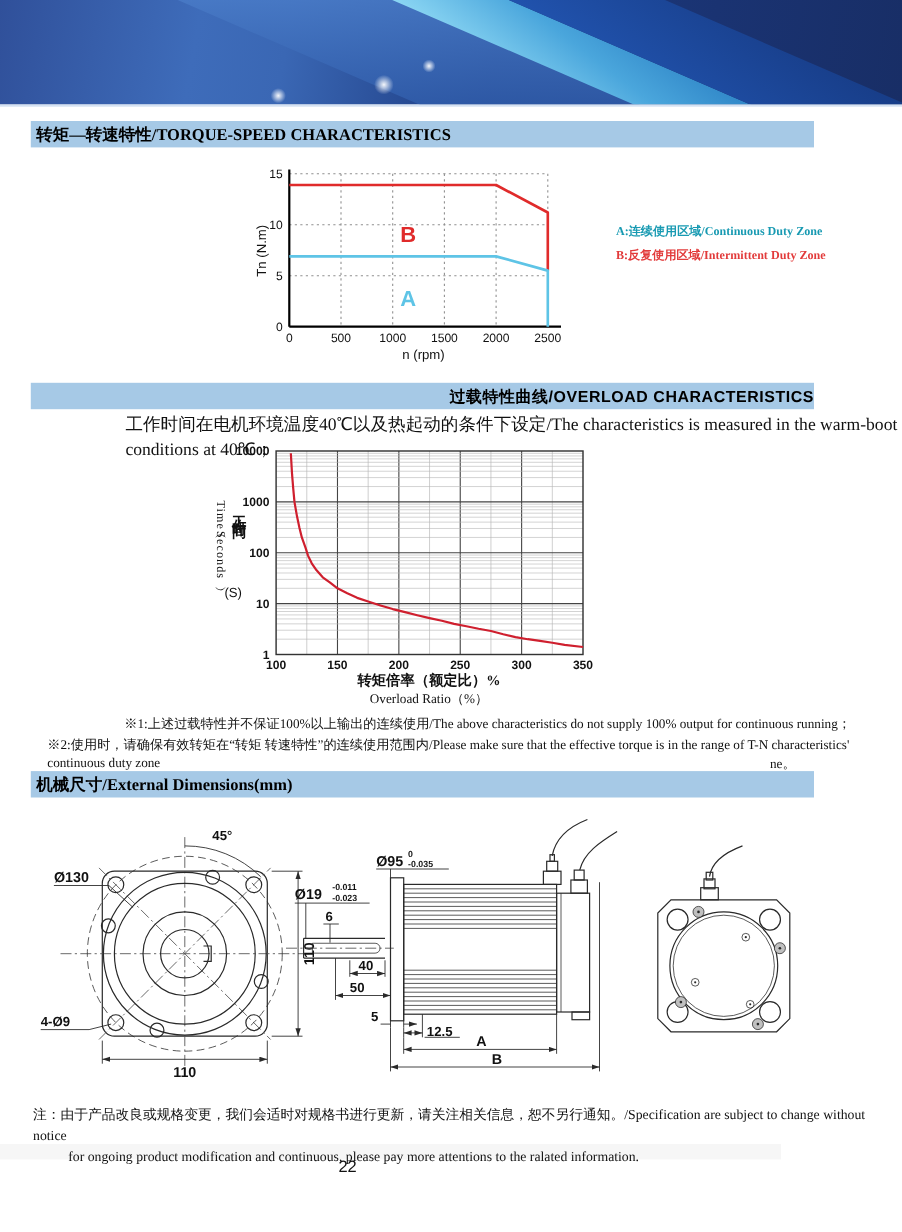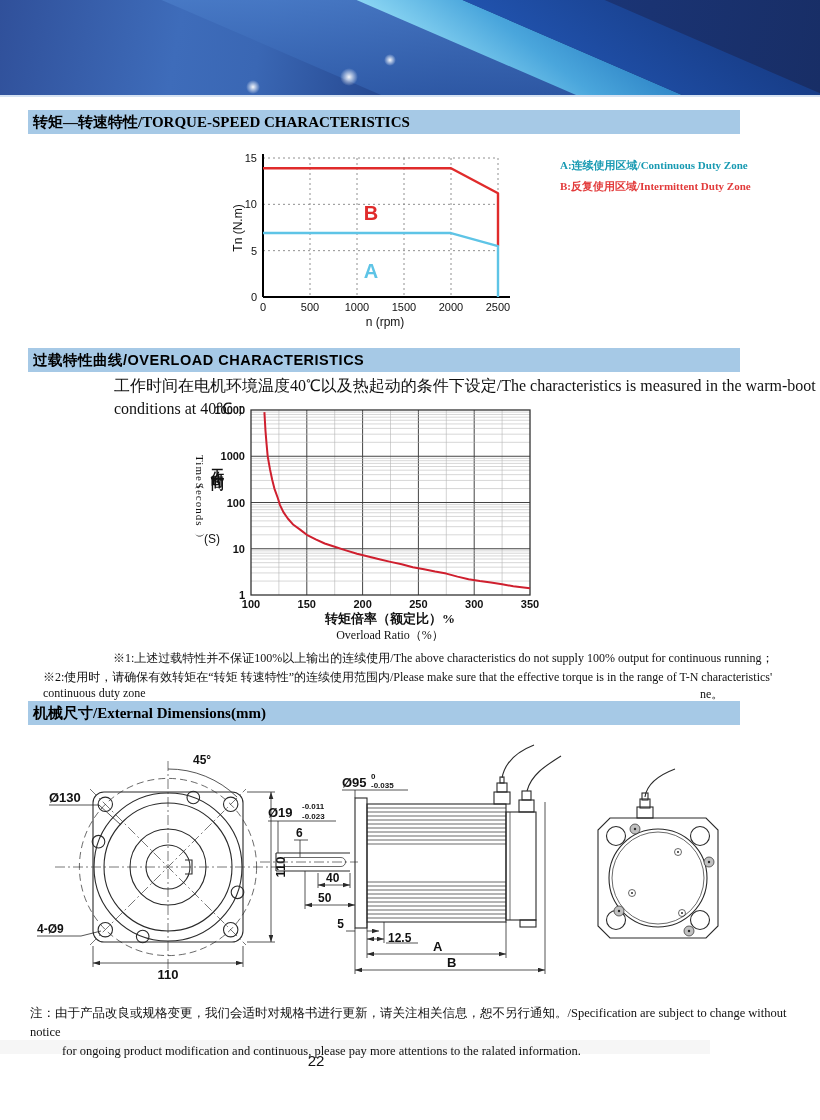--- a/index.html
+++ b/index.html
@@ -14,21 +14,21 @@
   .bn-deep{left:451px;width:142px;background:linear-gradient(135deg,#2153ae 0%,#173c86 100%);}
   .bn-dot{position:absolute;border-radius:50%;background:radial-gradient(circle,rgba(255,255,255,.95) 0%,rgba(255,255,255,0) 70%);}
   .d1{left:340px;top:68px;width:18px;height:18px;}
   .d2{left:384px;top:54px;width:12px;height:12px;}
   .d3{left:246px;top:80px;width:14px;height:14px;}
   .banner-edge{position:absolute;left:0;top:95px;width:820px;height:2px;background:#d5e2f2;}
   
   .section-bar{position:absolute;left:28px;width:712px;height:24px;background:#a6c9e6;
     display:flex;align-items:center;padding-left:5px;box-sizing:border-box;}
   .sb-text{font-family:Liberation Serif, serif;font-weight:bold;font-size:15px;color:#000;}
-  .sb1{top:110px;} .sb2{top:348px;} .sb3{top:701px;}
+  .sb1{top:110px;} .sb2{top:348px;justify-content:flex-end;} .sb3{top:701px;}
   .sb2 .sb-text{font-family:"Liberation Sans",sans-serif;letter-spacing:.5px;font-size:14.5px;}
   
   .chart1{position:absolute;left:230px;top:142px;}
   .chart2{position:absolute;left:175px;top:393px;}
   .ct{font:11px "Liberation Sans",sans-serif;fill:#111;}
   .ct2{font:bold 11px "Liberation Sans",sans-serif;fill:#111;}
   .cl{font:12px "Liberation Sans",sans-serif;fill:#111;}
   .zl{font:bold 20px "Liberation Sans",sans-serif;}
   .legend{position:absolute;left:560px;top:155px;font-family:"Liberation Serif",serif;
     font-weight:bold;font-size:11px;line-height:21px;white-space:nowrap;}
@@ -105,21 +105,21 @@
       <text x="268" y="169" text-anchor="middle" class="ct">2500</text>
       <line x1="33" y1="12" x2="33" y2="155" stroke="#000" stroke-width="2"></line>
       <line x1="33" y1="155" x2="280" y2="155" stroke="#000" stroke-width="2"></line>
       <polyline points="33,26.193333333333328 221,26.193333333333328 268,51.21333333333334 268,104.03333333333333" fill="none" stroke="#e02b2b" stroke-width="2.4" stroke-linejoin="round"></polyline>
       <polyline points="33,91.06 221,91.06 268,104.03333333333333 268,155" fill="none" stroke="#5ec4e6" stroke-width="2.4" stroke-linejoin="round"></polyline>
       <text x="141.10000000000002" y="78.08666666666666" text-anchor="middle" fill="#e02b2b" class="zl">B</text>
       <text x="141.10000000000002" y="136.46666666666667" text-anchor="middle" fill="#5ec4e6" class="zl">A</text>
     </svg>
 
   <div class="legend">
-    <div style="color: rgb(24, 154, 178);">A:连续使用区域/Continuous Duty Zone</div>
+    <div style="color: rgb(24, 154, 178); margin-top: 46px;">A:连续使用区域/Continuous Duty Zone</div>
     <div style="color: rgb(226, 59, 59); text-align: right;">B:反复使用区域/Intermittent Duty Zone</div>
   </div>
 
   <div class="section-bar sb2">
     <span class="sb-text">过载特性曲线/OVERLOAD CHARACTERISTICS</span>
   </div>
   <div class="subtitle">工作时间在电机环境温度40℃以及热起动的条件下设定/The characteristics is measured in the warm-boot conditions at 40℃；</div>
 
   <svg id="c2" class="chart2" width="380" height="222" viewBox="0 0 380 222">
       <line x1="103.9" y1="17" x2="103.9" y2="202" stroke="#b5b5b5" stroke-width="0.6"></line>

